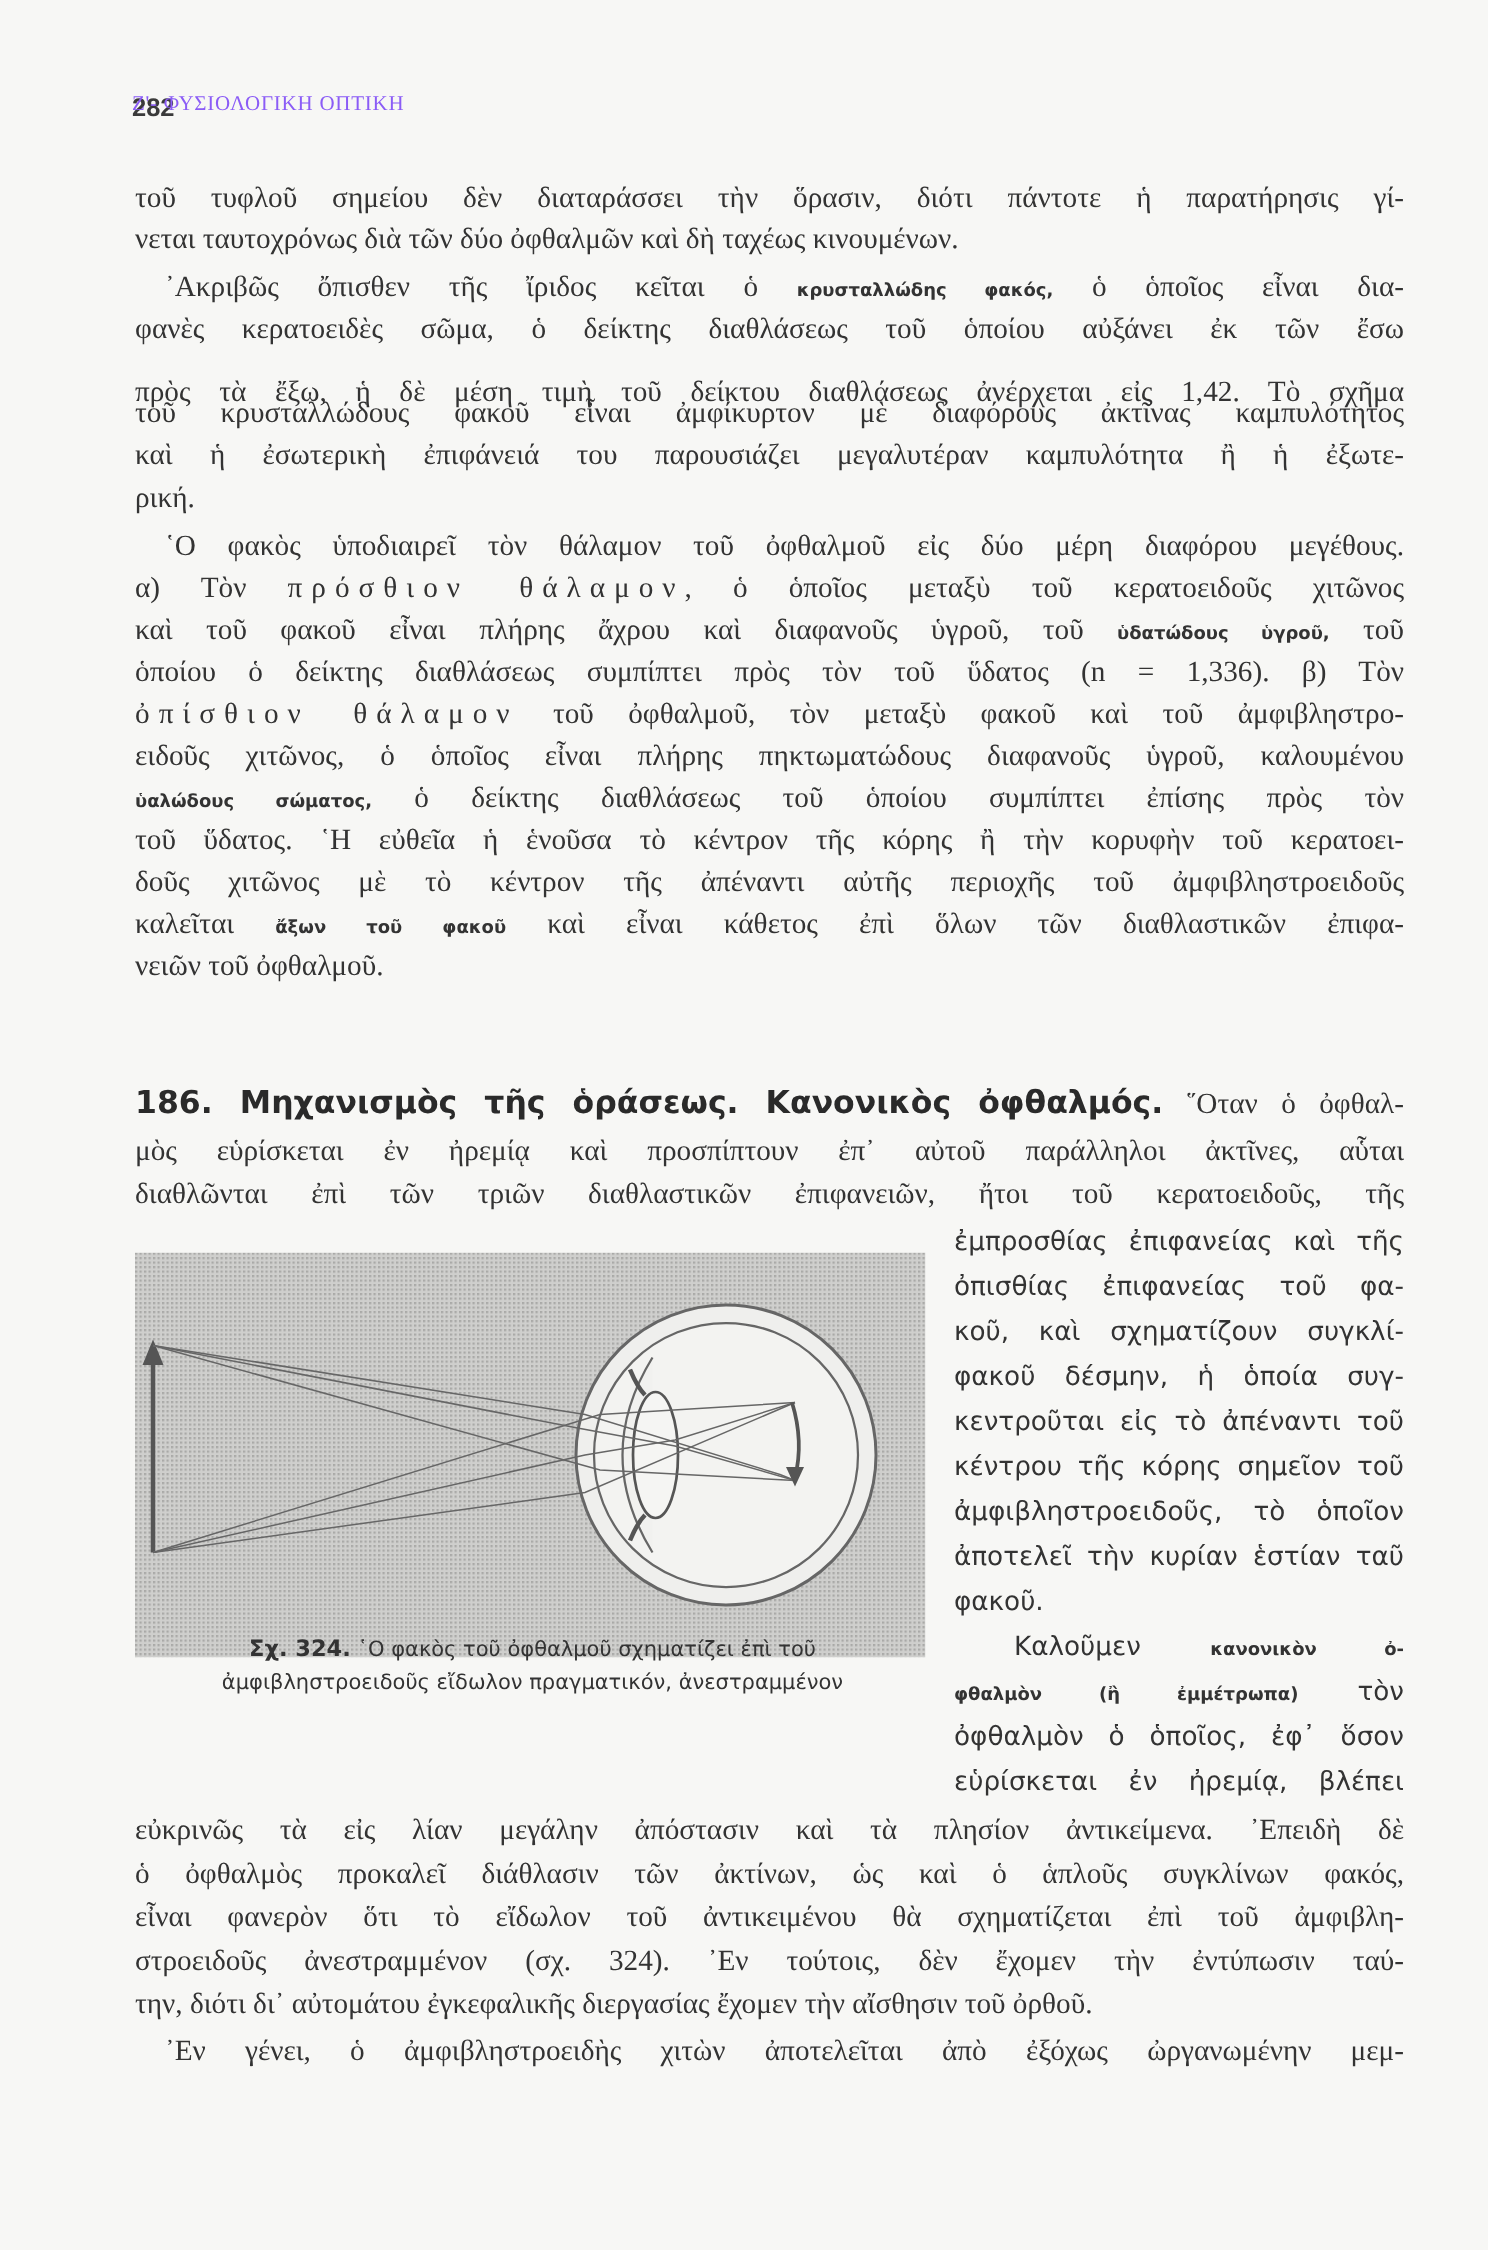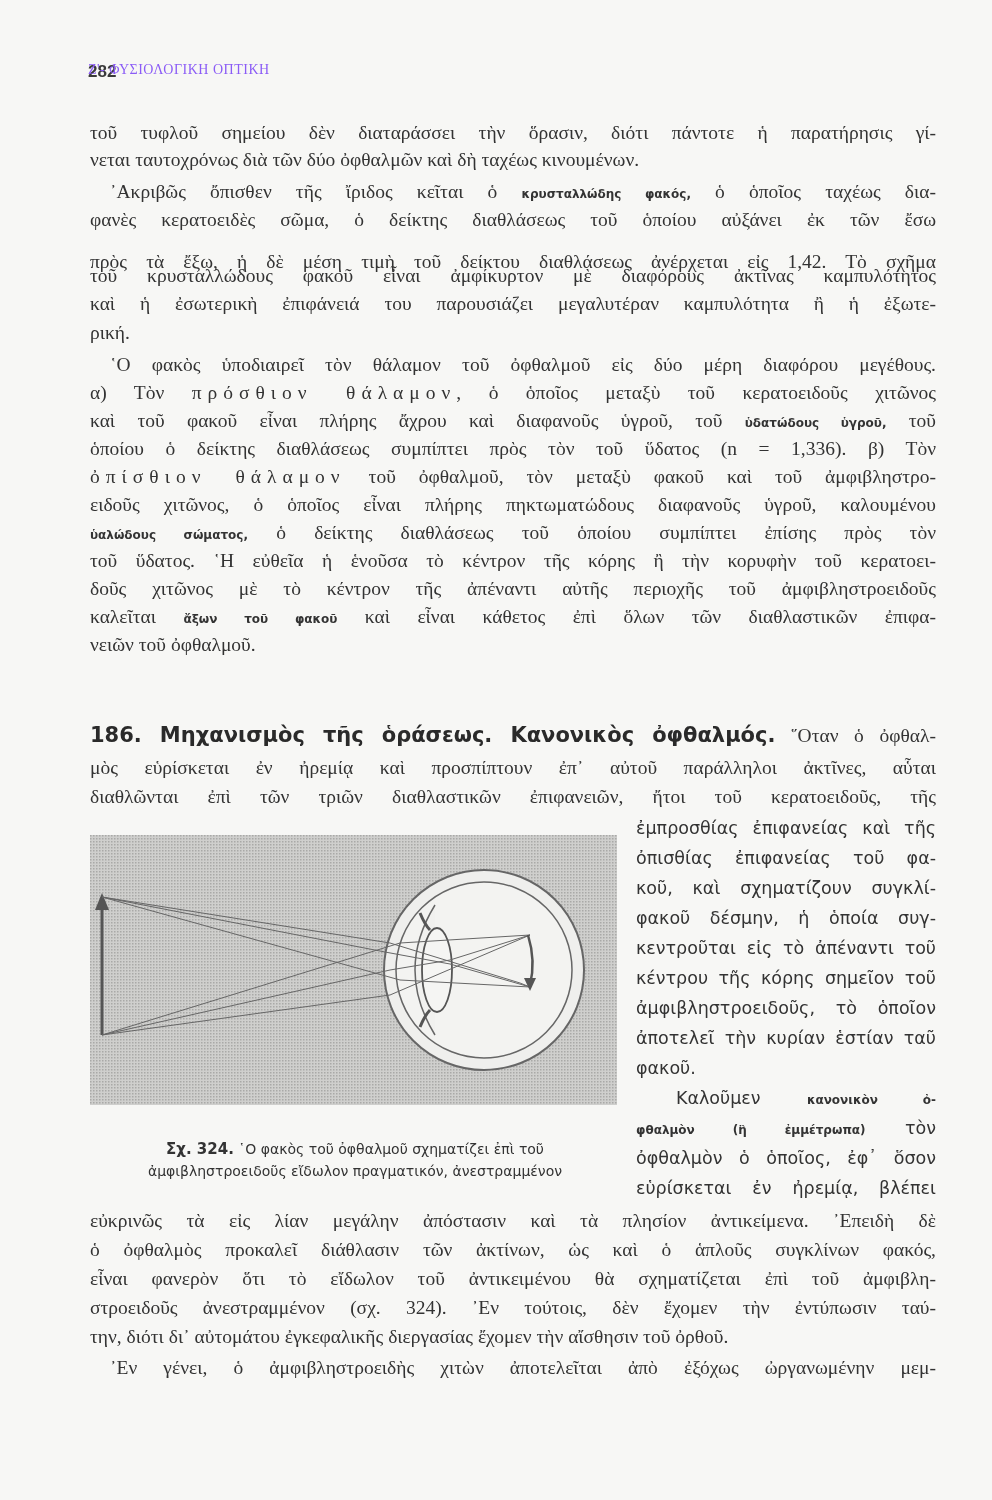--- a/index.html
+++ b/index.html
@@ -16,35 +16,35 @@
   }
   .line.last { text-align-last: left; }
   .line.indent { padding-left: 20px; width: 826px; }
   .line.narrow { left: 636px; width: 300px; font-family: "DejaVu Sans", sans-serif; font-size: 17.5px; }
   .line.narrow.indent { padding-left: 40px; width: 260px; }
   .b { font-family: "DejaVu Sans", sans-serif; font-weight: bold; font-size: 12px; }
   .spaced { letter-spacing: 6px; }
   .section-head { font-family: "DejaVu Sans", sans-serif; font-weight: bold; font-size: 21px; color: #2a2a2a; }
   .figure { position: absolute; left: 90px; top: 835px; width: 527px; height: 270px; }
   .figure svg { width: 100%; height: 100%; display: block; }
-  .caption { position: absolute; left: 90px; top: 1138px; width: 530px; font-family: "DejaVu Sans", sans-serif; font-size: 14px; line-height: 22px; text-align: center; color: #333; }
+  .caption { position: absolute; left: 90px; top: 1088px; width: 530px; font-family: "DejaVu Sans", sans-serif; font-size: 14px; line-height: 22px; text-align: center; color: #333; }
   .caption .cap-label { font-weight: bold; font-size: 15px; }
 </style>
 </head>
 <body>
 
 <div class="page-header">
   <span class="page-number">282</span>
   <span class="running-head">Ζ'- ΦΥΣΙΟΛΟΓΙΚΗ ΟΠΤΙΚΗ</span>
 </div>
 
 <div class="line" style="top:120px">τοῦ τυφλοῦ σημείου δὲν διαταράσσει τὴν ὅρασιν, διότι πάντοτε ἡ παρατήρησις γί-</div>
 <div class="line last" style="top:147px">νεται ταυτοχρόνως διὰ τῶν δύο ὀφθαλμῶν καὶ δὴ ταχέως κινουμένων.</div>
 
-<div class="line indent" style="top:179px"><span>᾿Ακριβῶς ὄπισθεν τῆς ἴριδος κεῖται ὁ </span><span class="b">κρυσταλλώδης φακός,</span><span> ὁ ὁποῖος ταχέως δια-</span></div>
+<div class="line indent" style="top:179px"><span>᾿Ακριβῶς ὄπισθεν τῆς ἴριδος κεῖται ὁ </span><span class="b">κρυσταλλώδης φακός,</span><span> ὁ ὁποῖος εἶναι δια-</span></div>
 <div class="line" style="top:207px">φανὲς κερατοειδὲς σῶμα, ὁ δείκτης διαθλάσεως τοῦ ὁποίου αὐξάνει ἐκ τῶν ἔσω</div>
 <div class="line" style="top:249px">πρὸς τὰ ἔξω, ἡ δὲ μέση τιμὴ τοῦ δείκτου διαθλάσεως ἀνέρχεται εἰς 1,42. Τὸ σχῆμα</div>
 <div class="line" style="top:263px">τοῦ κρυσταλλώδους φακοῦ εἶναι ἀμφίκυρτον μὲ διαφόρους ἀκτῖνας καμπυλότητος</div>
 <div class="line" style="top:291px">καὶ ἡ ἐσωτερικὴ ἐπιφάνειά του παρουσιάζει μεγαλυτέραν καμπυλότητα ἢ ἡ ἐξωτε-</div>
 <div class="line last" style="top:320px">ρική.</div>
 
 <div class="line indent" style="top:352px">῾Ο φακὸς ὑποδιαιρεῖ τὸν θάλαμον τοῦ ὀφθαλμοῦ εἰς δύο μέρη διαφόρου μεγέθους.</div>
 <div class="line" style="top:380px"><span>α) Τὸν </span><span class="spaced">πρόσθιον θάλαμον</span><span>, ὁ ὁποῖος μεταξὺ τοῦ κερατοειδοῦς χιτῶνος</span></div>
 <div class="line" style="top:408px"><span>καὶ τοῦ φακοῦ εἶναι πλήρης ἄχρου καὶ διαφανοῦς ὑγροῦ, τοῦ </span><span class="b">ὑδατώδους ὑγροῦ,</span><span> τοῦ</span></div>
 <div class="line" style="top:436px">ὁποίου ὁ δείκτης διαθλάσεως συμπίπτει πρὸς τὸν τοῦ ὕδατος (n = 1,336). β) Τὸν</div>

